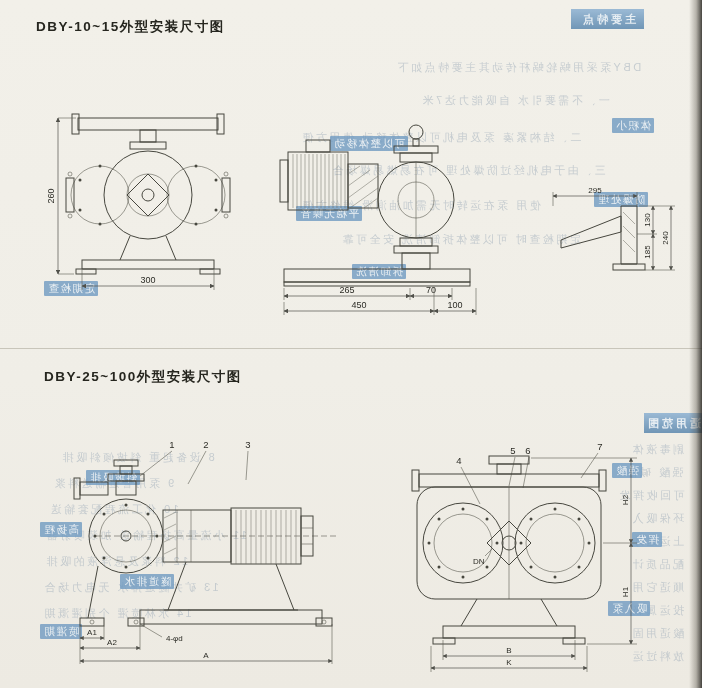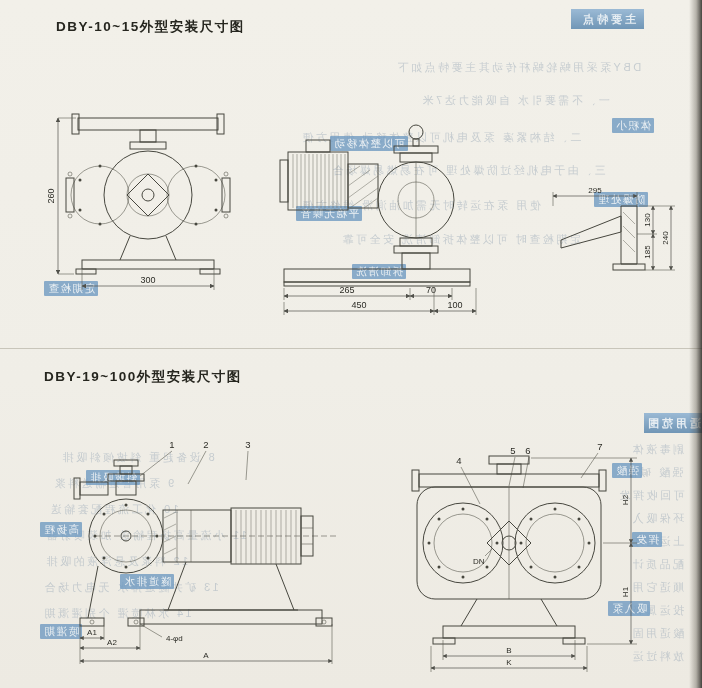--- a/index.html
+++ b/index.html
@@ -79,23 +79,23 @@
     <div class="bline" style="right:18px;top:580px;">顺适它用</div>
     <div class="bline" style="right:18px;top:603px;">投运属级</div>
     <div class="bline" style="right:18px;top:626px;">酸适用固</div>
     <div class="bline" style="right:18px;top:649px;">放料过运</div>
 
     <div class="bpatch" style="right:60px;top:463px;">强酸</div>
     <div class="bpatch" style="right:40px;top:532px;">挥发</div>
     <div class="bpatch" style="right:52px;top:601px;">吸入泵</div>
   </div>
 
-  <div class="title" style="left:56px;top:18px;">DBY-10~15外型安装尺寸图</div>
+  <div class="title" style="left:36px;top:18px;">DBY-10~15外型安装尺寸图</div>
   <div class="divider"></div>
-  <div class="title" style="left:44px;top:368px;">DBY-19~100外型安装尺寸图</div>
+  <div class="title" style="left:44px;top:368px;">DBY-25~100外型安装尺寸图</div>
 
   <svg class="d" style="left:46px;top:98px;" width="205" height="200" viewBox="0 0 205 200">
     <defs>
       <marker id="m1" viewBox="0 0 10 10" refX="9" refY="5" markerWidth="7" markerHeight="7" orient="auto-start-reverse">
         <path d="M0,0 L10,5 L0,10 z" fill="#50504a"></path>
       </marker>
     </defs>
     <g>
       <rect class="ln" x="32" y="20" width="140" height="12"></rect>
       <rect class="ln" x="26" y="16" width="7" height="20"></rect>

